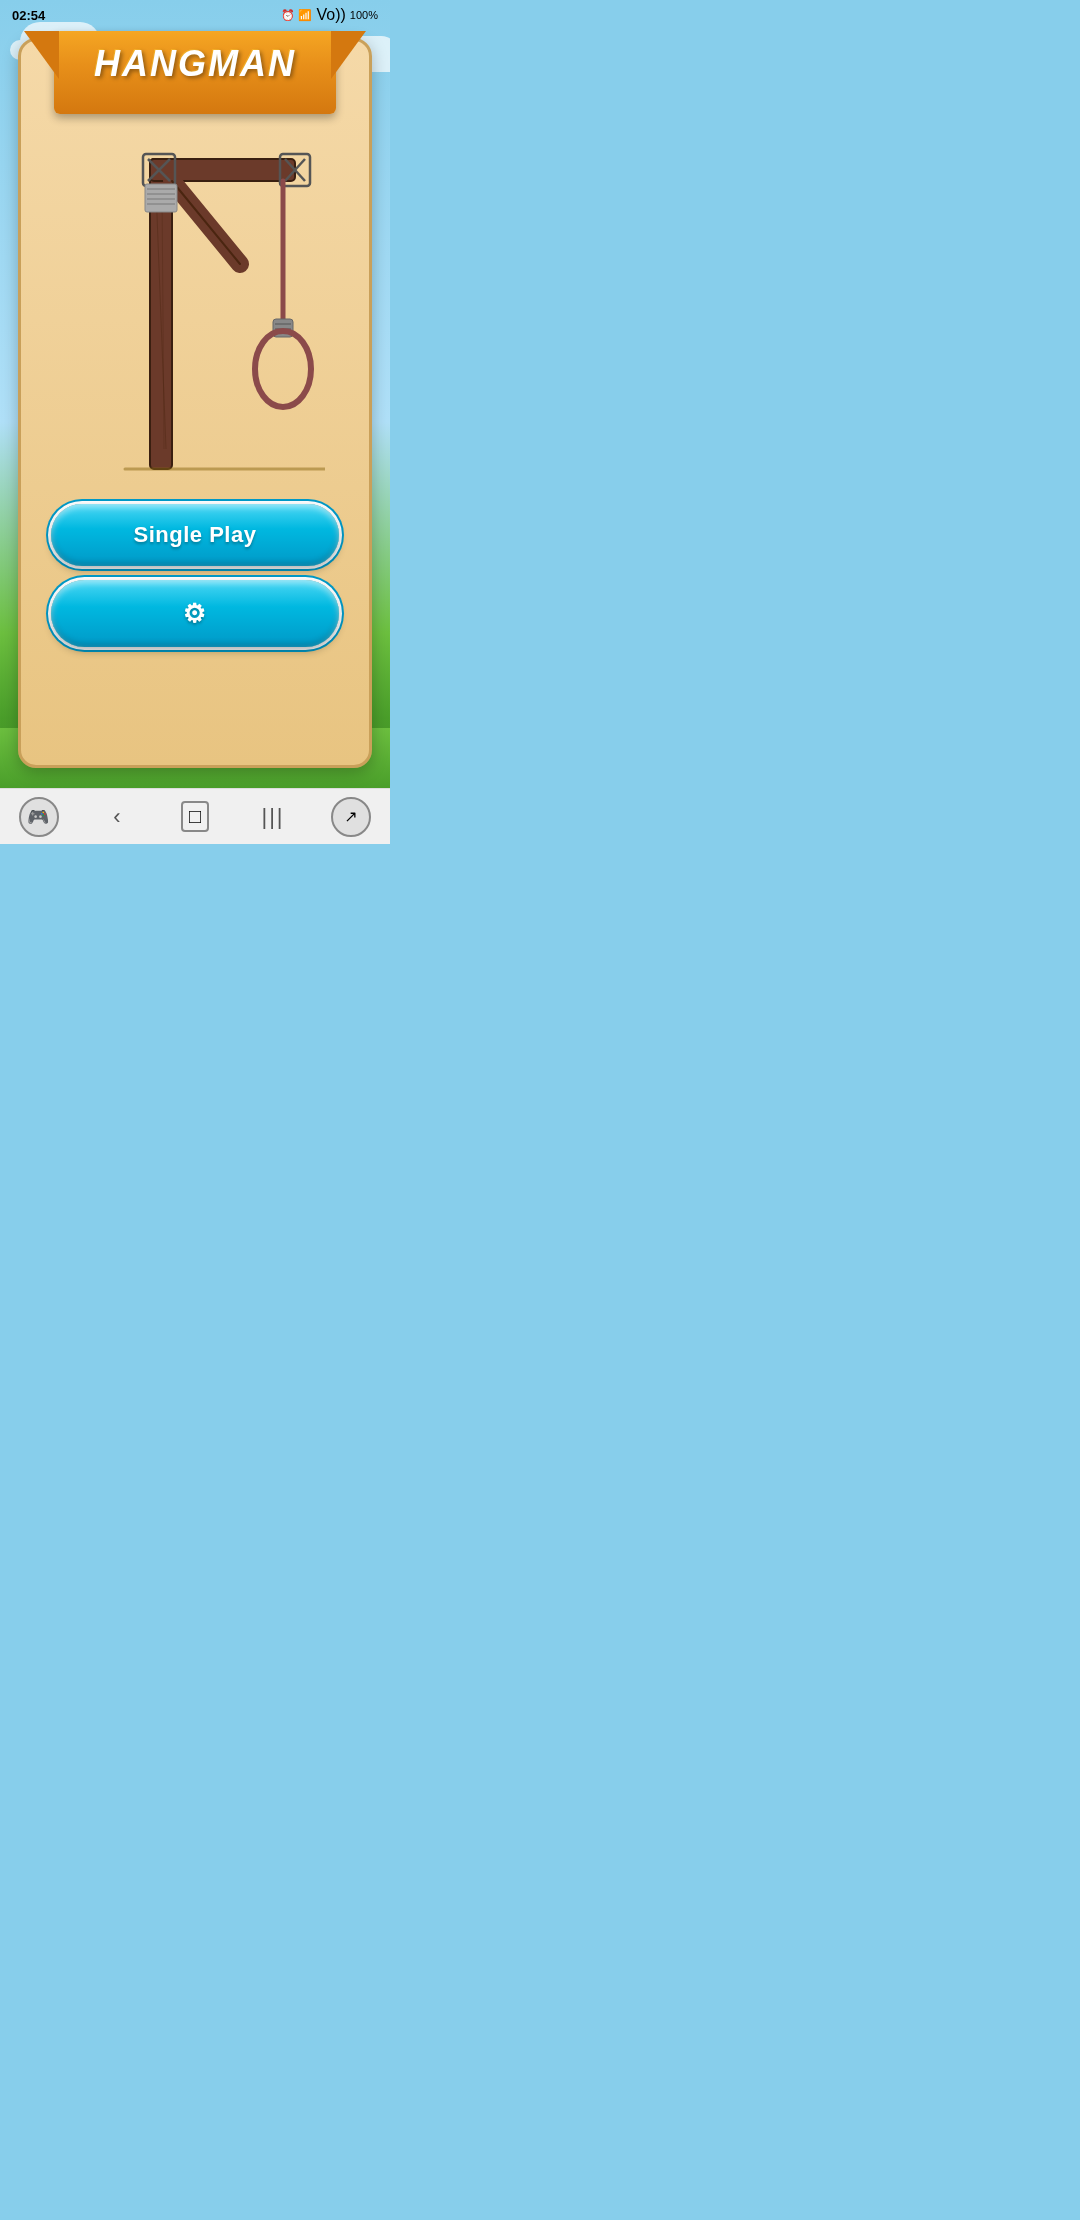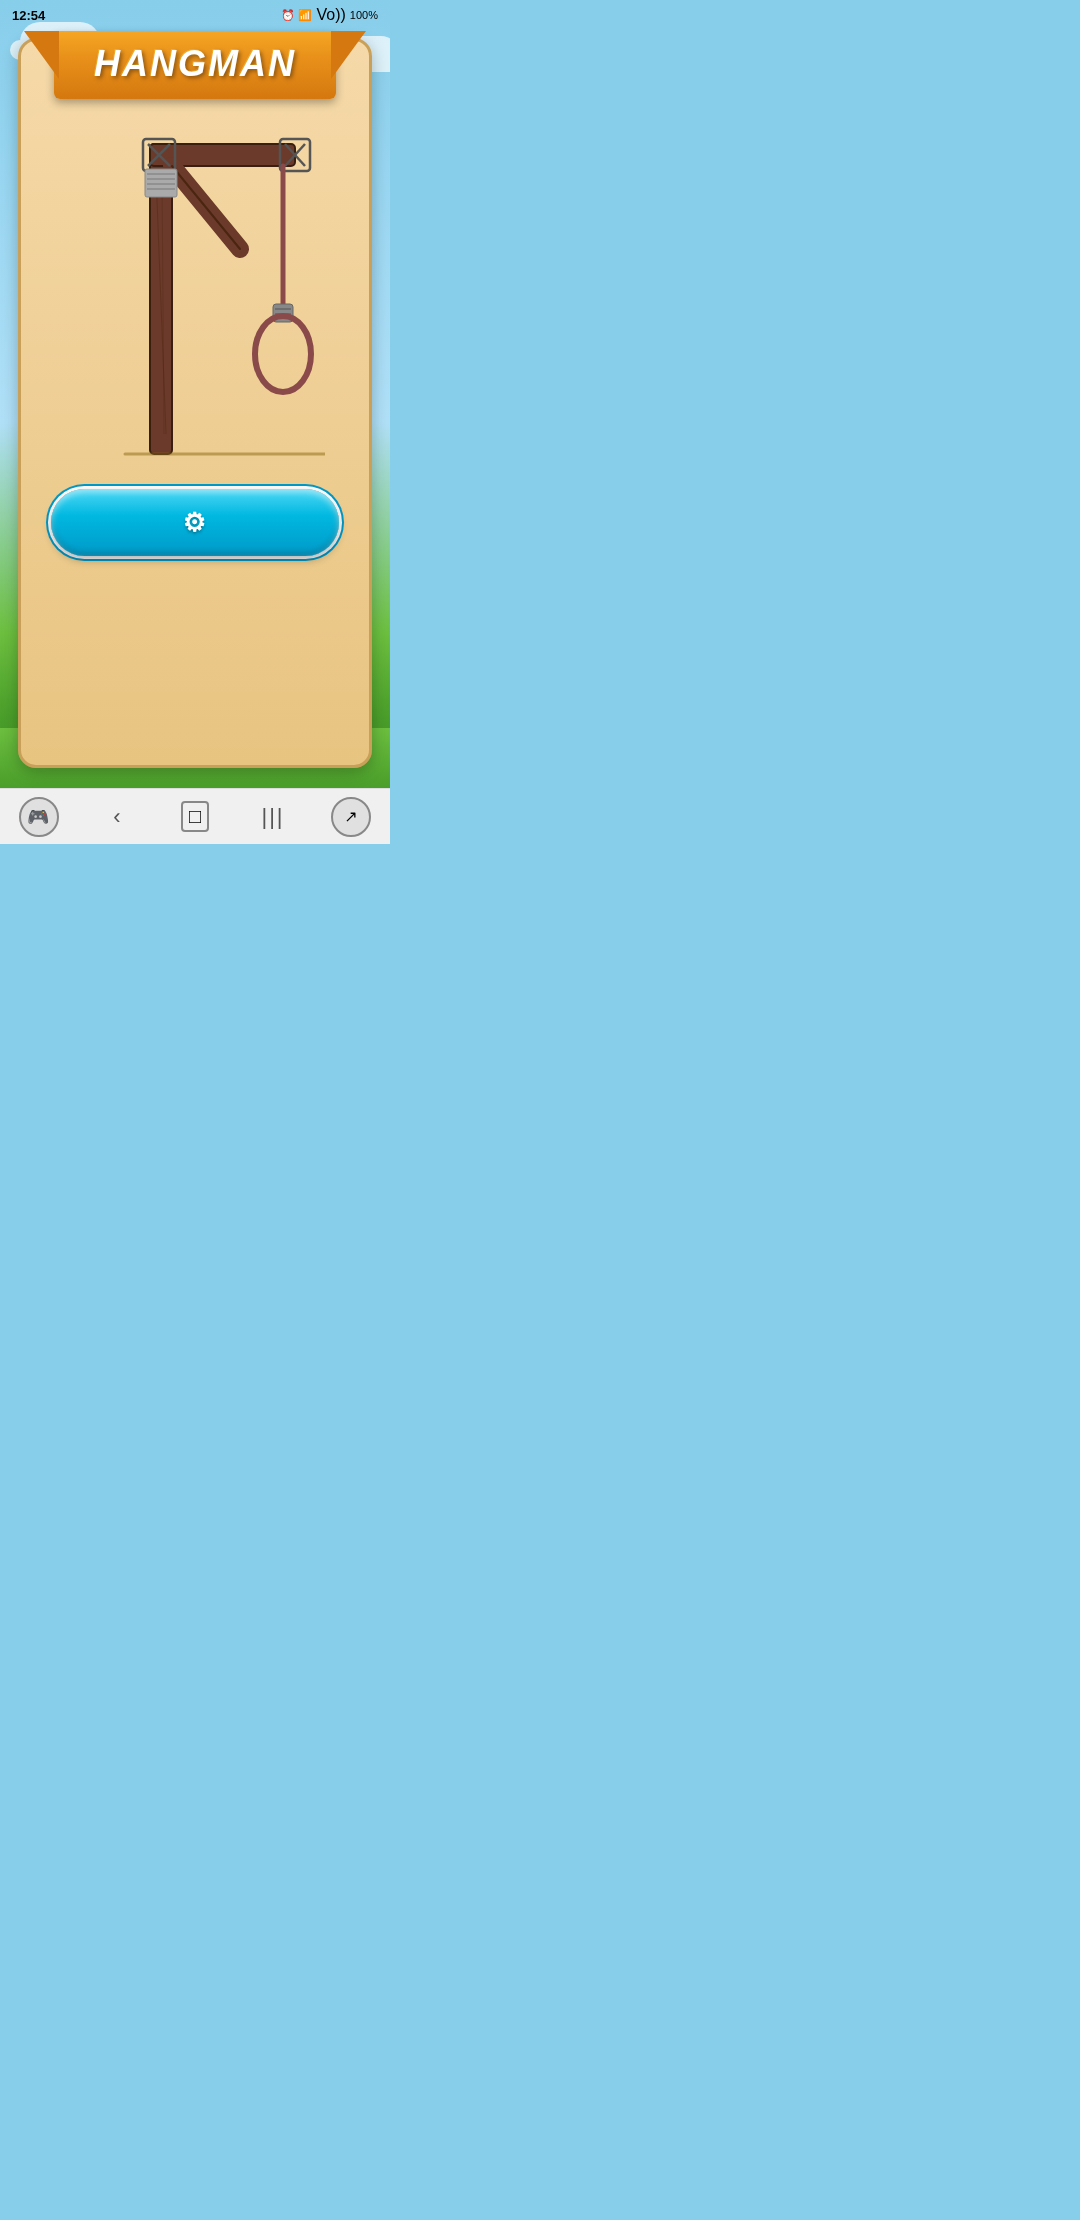--- a/index.html
+++ b/index.html
@@ -64,21 +64,21 @@
       position: relative;
       text-align: center;
       margin-top: -10px;
       z-index: 20;
     }
 
     .banner {
       display: inline-block;
       position: relative;
       background: linear-gradient(180deg, #f5a623 0%, #e8901a 40%, #d4780f 100%);
-      padding: 12px 40px 14px;
+      padding: 12px 40px 29px;
       border-radius: 6px;
       box-shadow: 0 4px 8px rgba(0,0,0,0.3);
       min-width: 280px;
     }
 
     
     .banner::before {
       content: '';
       position: absolute;
       left: -30px;
@@ -217,21 +217,21 @@
   </style>
 </head>
 <body>
 
 <div class="bg"></div>
 
 <div style="position:absolute;top:40px;left:10px;z-index:2;opacity:0.7;background:white;width:60px;height:20px;border-radius:20px;box-shadow:20px -8px 0 10px white, 40px 0px 0 5px white;"></div>
 <div style="position:absolute;top:50px;right:15px;z-index:2;opacity:0.7;background:white;width:50px;height:18px;border-radius:20px;box-shadow:15px -6px 0 8px white, 30px 0px 0 4px white;"></div>
 
 <div class="status-bar">
-  <span class="status-time">12:54</span>
+  <span class="status-time">02:54</span>
   <div class="status-icons">
     <span>⏰</span>
     <span>📶</span>
     <span style="font-size:16px;">Vo))</span>
     <span>100%</span>
   </div>
 </div>
 
 <div class="card">
 
@@ -278,20 +278,21 @@
       <line x1="210" y1="200" x2="226" y2="200" stroke="#666" stroke-width="1.5"></line>
 
       <ellipse cx="218" cy="240" rx="28" ry="38" fill="none" stroke="#8B4A4A" stroke-width="6"></ellipse>
 
       <line x1="60" y1="340" x2="260" y2="340" stroke="#8B6914" stroke-width="3" stroke-linecap="round" opacity="0.5"></line>
     </svg>
   </div>
 
   <div class="buttons">
 
+    <button class="btn">Single Play</button>
 
 
     <button class="btn">
       <span class="btn-icon">⚙</span>
     </button>
 
   </div>
 </div>
 
 <div class="grass-area"></div>

